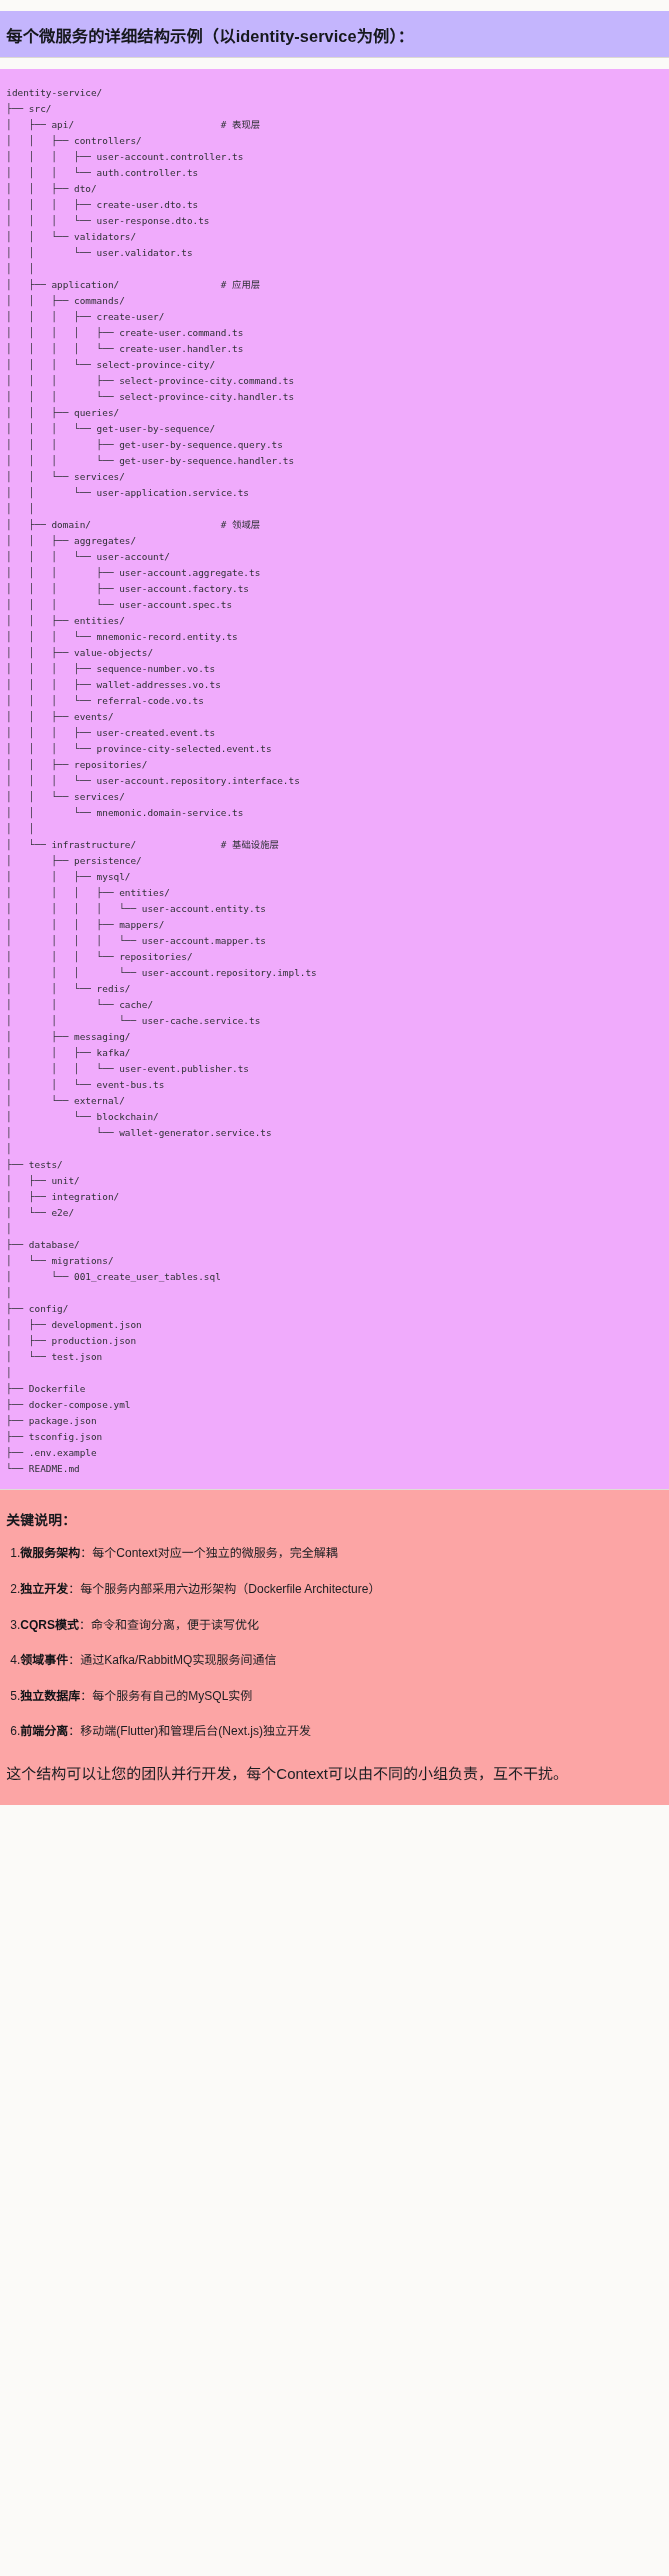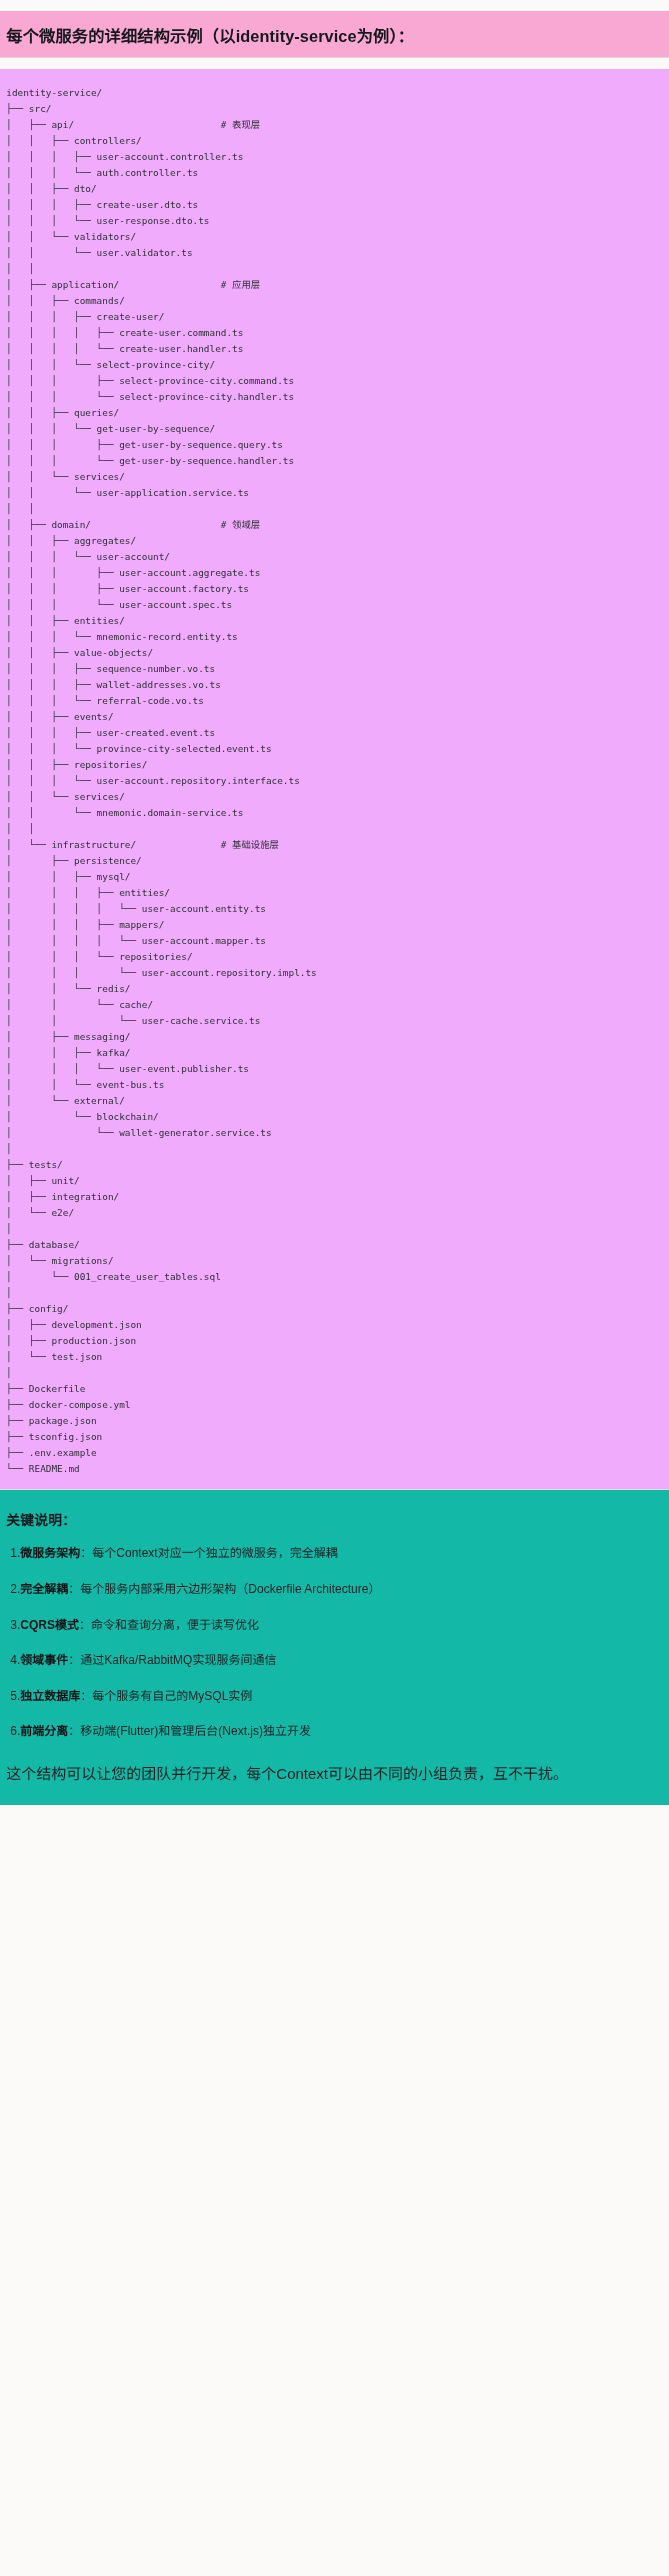--- a/index.html
+++ b/index.html
@@ -22,21 +22,21 @@
 
   
   .doc-heading {
     box-sizing: border-box;
     padding: 13.8px 11.3px 10px 6.3px;
     font-size: 16.3px;
     font-weight: bold;
     line-height: 1.35;
     letter-spacing: 0.1px;
     color: #16181d;
-    background: #f9a8d4;
+    background: #c4b5fd;
     border-bottom: 0.6px solid #ddd9d2;
   }
 
   
   .code-block {
     box-sizing: border-box;
     background: #f0abfc;
     padding: 16.3px 6.3px 12.5px 6.3px;
     border-bottom: 0.6px solid #e0ddd6;
   }
@@ -48,21 +48,21 @@
     color: #2f3136;
     margin: 0;
     letter-spacing: 0px;
     tab-size: 4;
   }
 
   
   .notes {
     box-sizing: border-box;
     padding: 19px 8.8px 6.3px 6.3px;
-    background: #14b8a6;
+    background: #fca5a5;
   }
   .notes-title {
     font-size: 13.8px;
     font-weight: bold;
     color: #16181d;
     margin: 0 0 15px 0;
     letter-spacing: 0.2px;
   }
   .note-list {
     margin: 4px;
@@ -193,21 +193,21 @@
   </div>
 
   <div class="notes">
     <h2 class="notes-title">关键说明：</h2>
 
     <ol class="note-list">
       <li class="note-item">
         <span class="note-num">1.</span><span class="note-term">微服务架构</span><span class="note-body">：</span><span class="note-body">每个Context对应一个独立的微服务，完全解耦</span>
       </li>
       <li class="note-item">
-        <span class="note-num">2.</span><span class="note-term">完全解耦</span><span class="note-body">：</span><span class="note-body">每个服务内部采用六边形架构（Dockerfile Architecture）</span>
+        <span class="note-num">2.</span><span class="note-term">独立开发</span><span class="note-body">：</span><span class="note-body">每个服务内部采用六边形架构（Dockerfile Architecture）</span>
       </li>
       <li class="note-item">
         <span class="note-num">3.</span><span class="note-term">CQRS模式</span><span class="note-body">：</span><span class="note-body">命令和查询分离，便于读写优化</span>
       </li>
       <li class="note-item">
         <span class="note-num">4.</span><span class="note-term">领域事件</span><span class="note-body">：</span><span class="note-body">通过Kafka/RabbitMQ实现服务间通信</span>
       </li>
       <li class="note-item">
         <span class="note-num">5.</span><span class="note-term">独立数据库</span><span class="note-body">：</span><span class="note-body">每个服务有自己的MySQL实例</span>
       </li>

